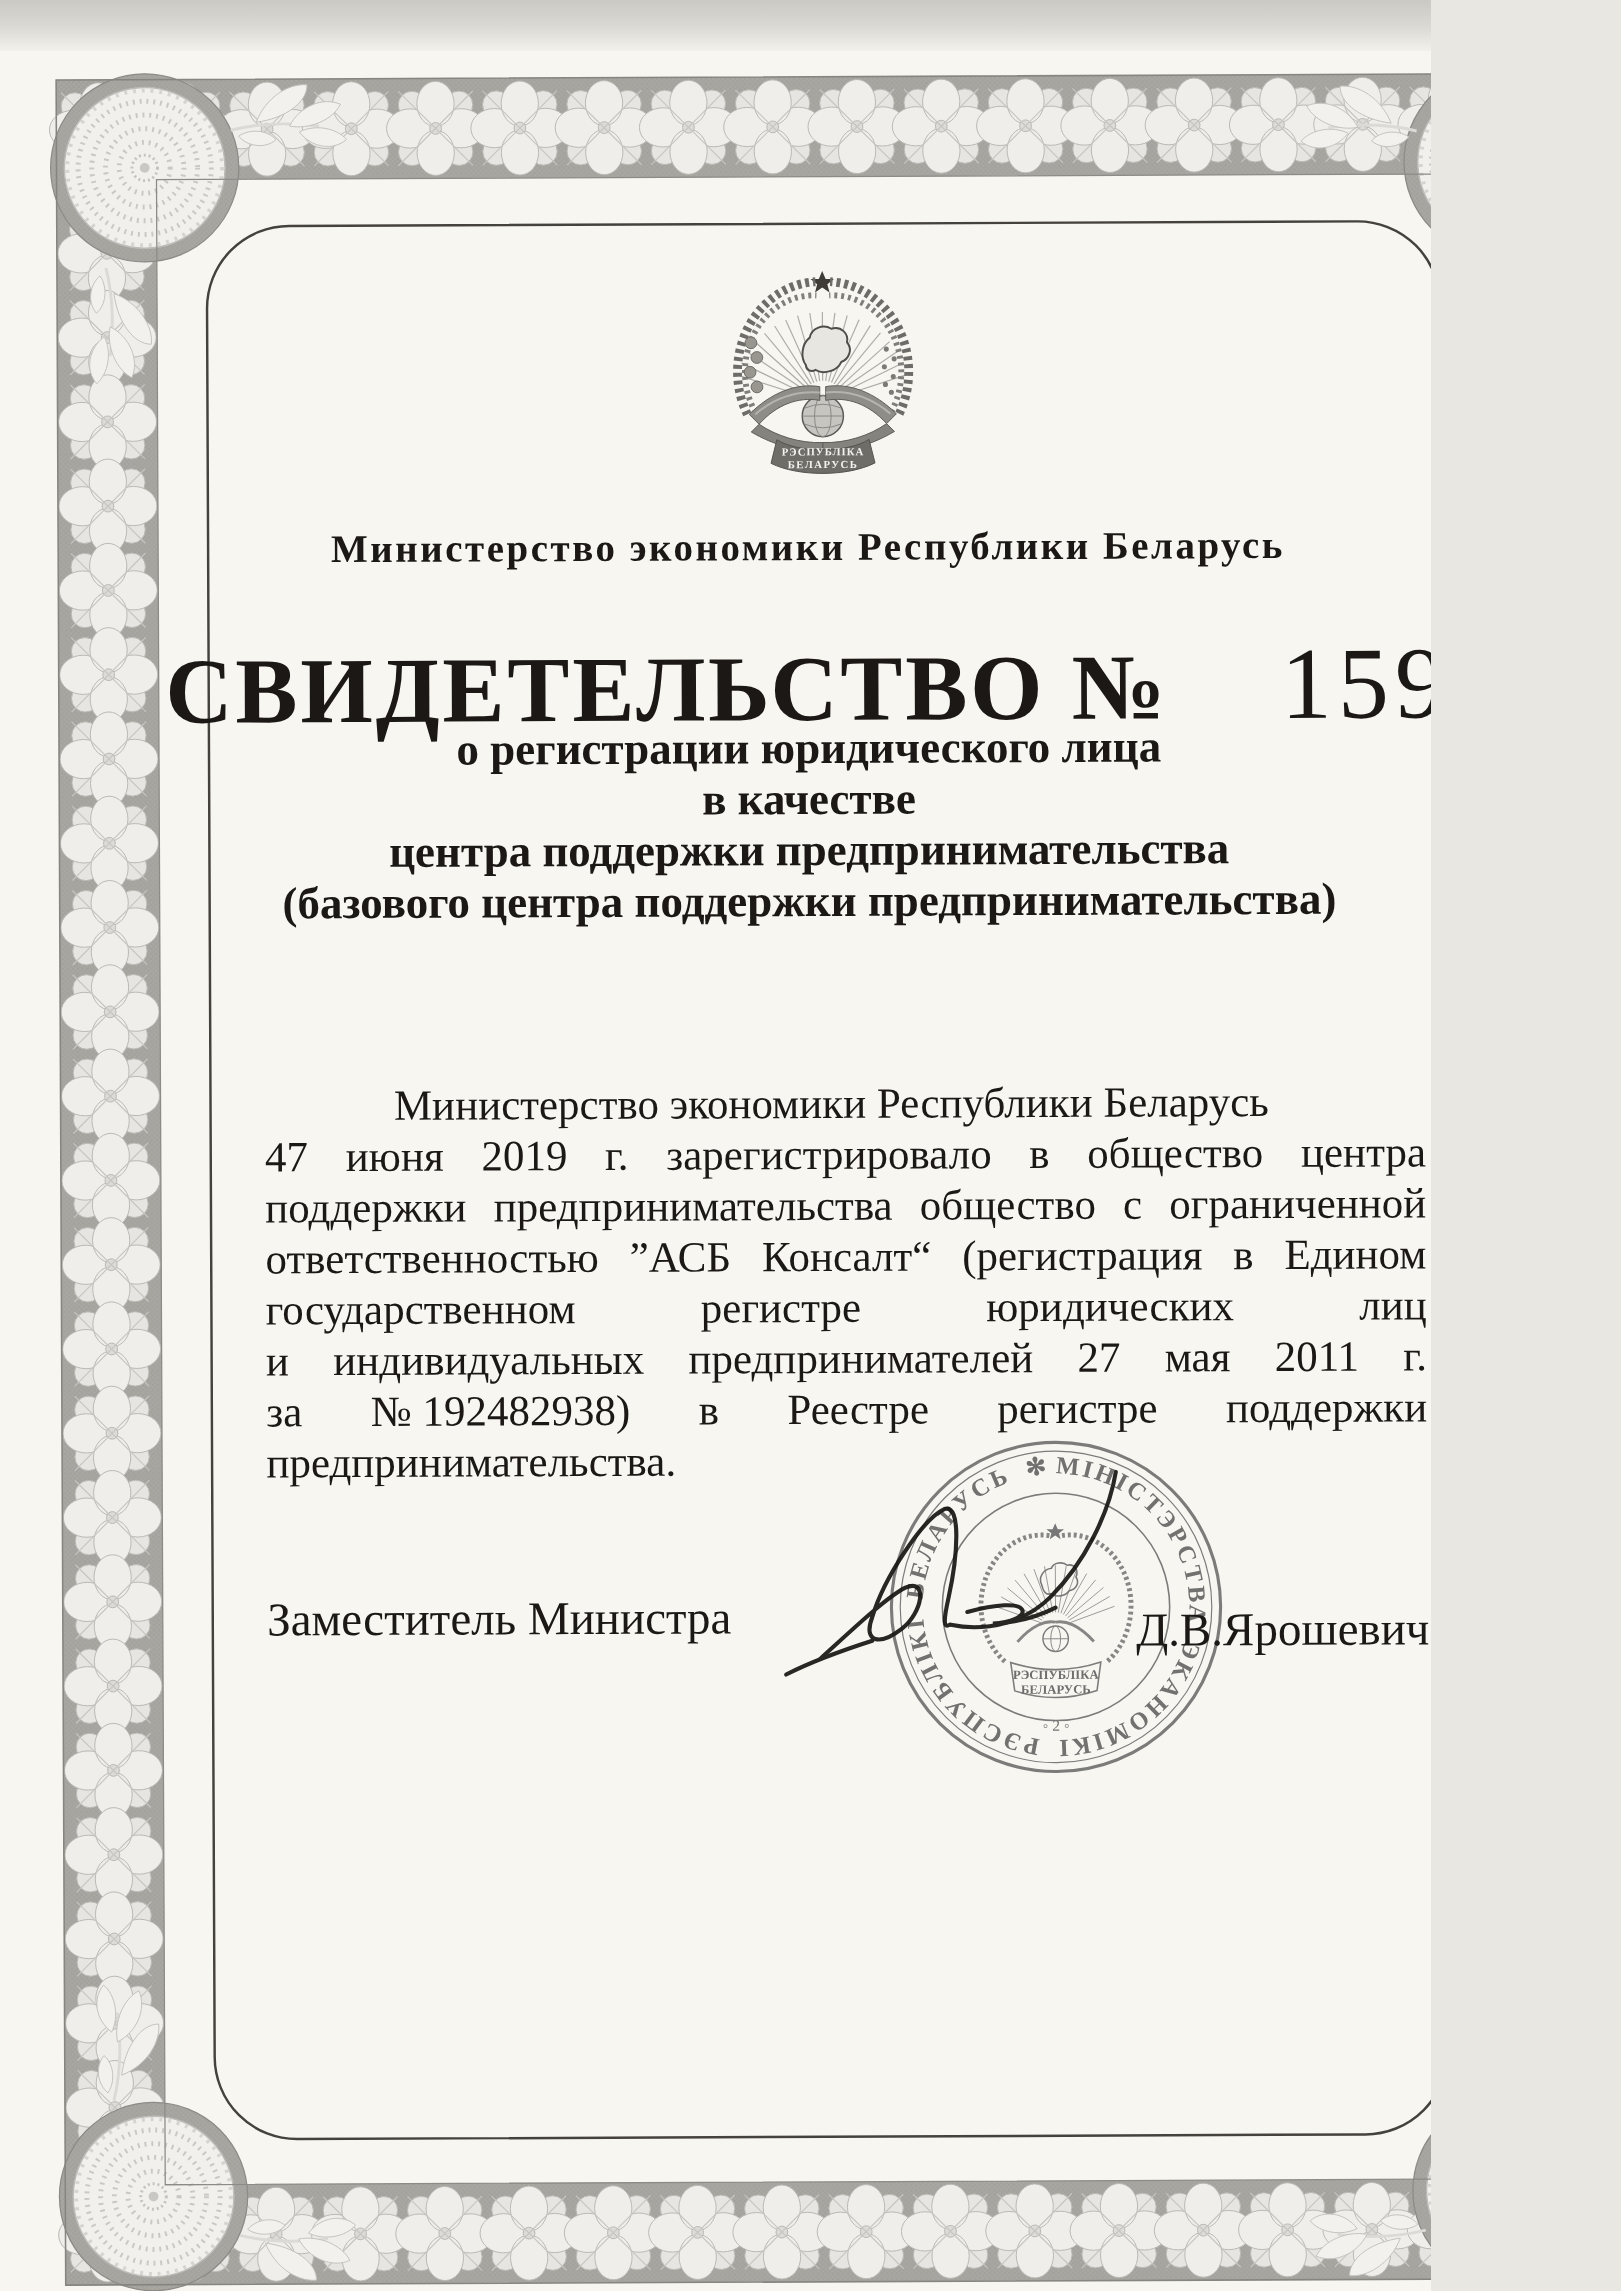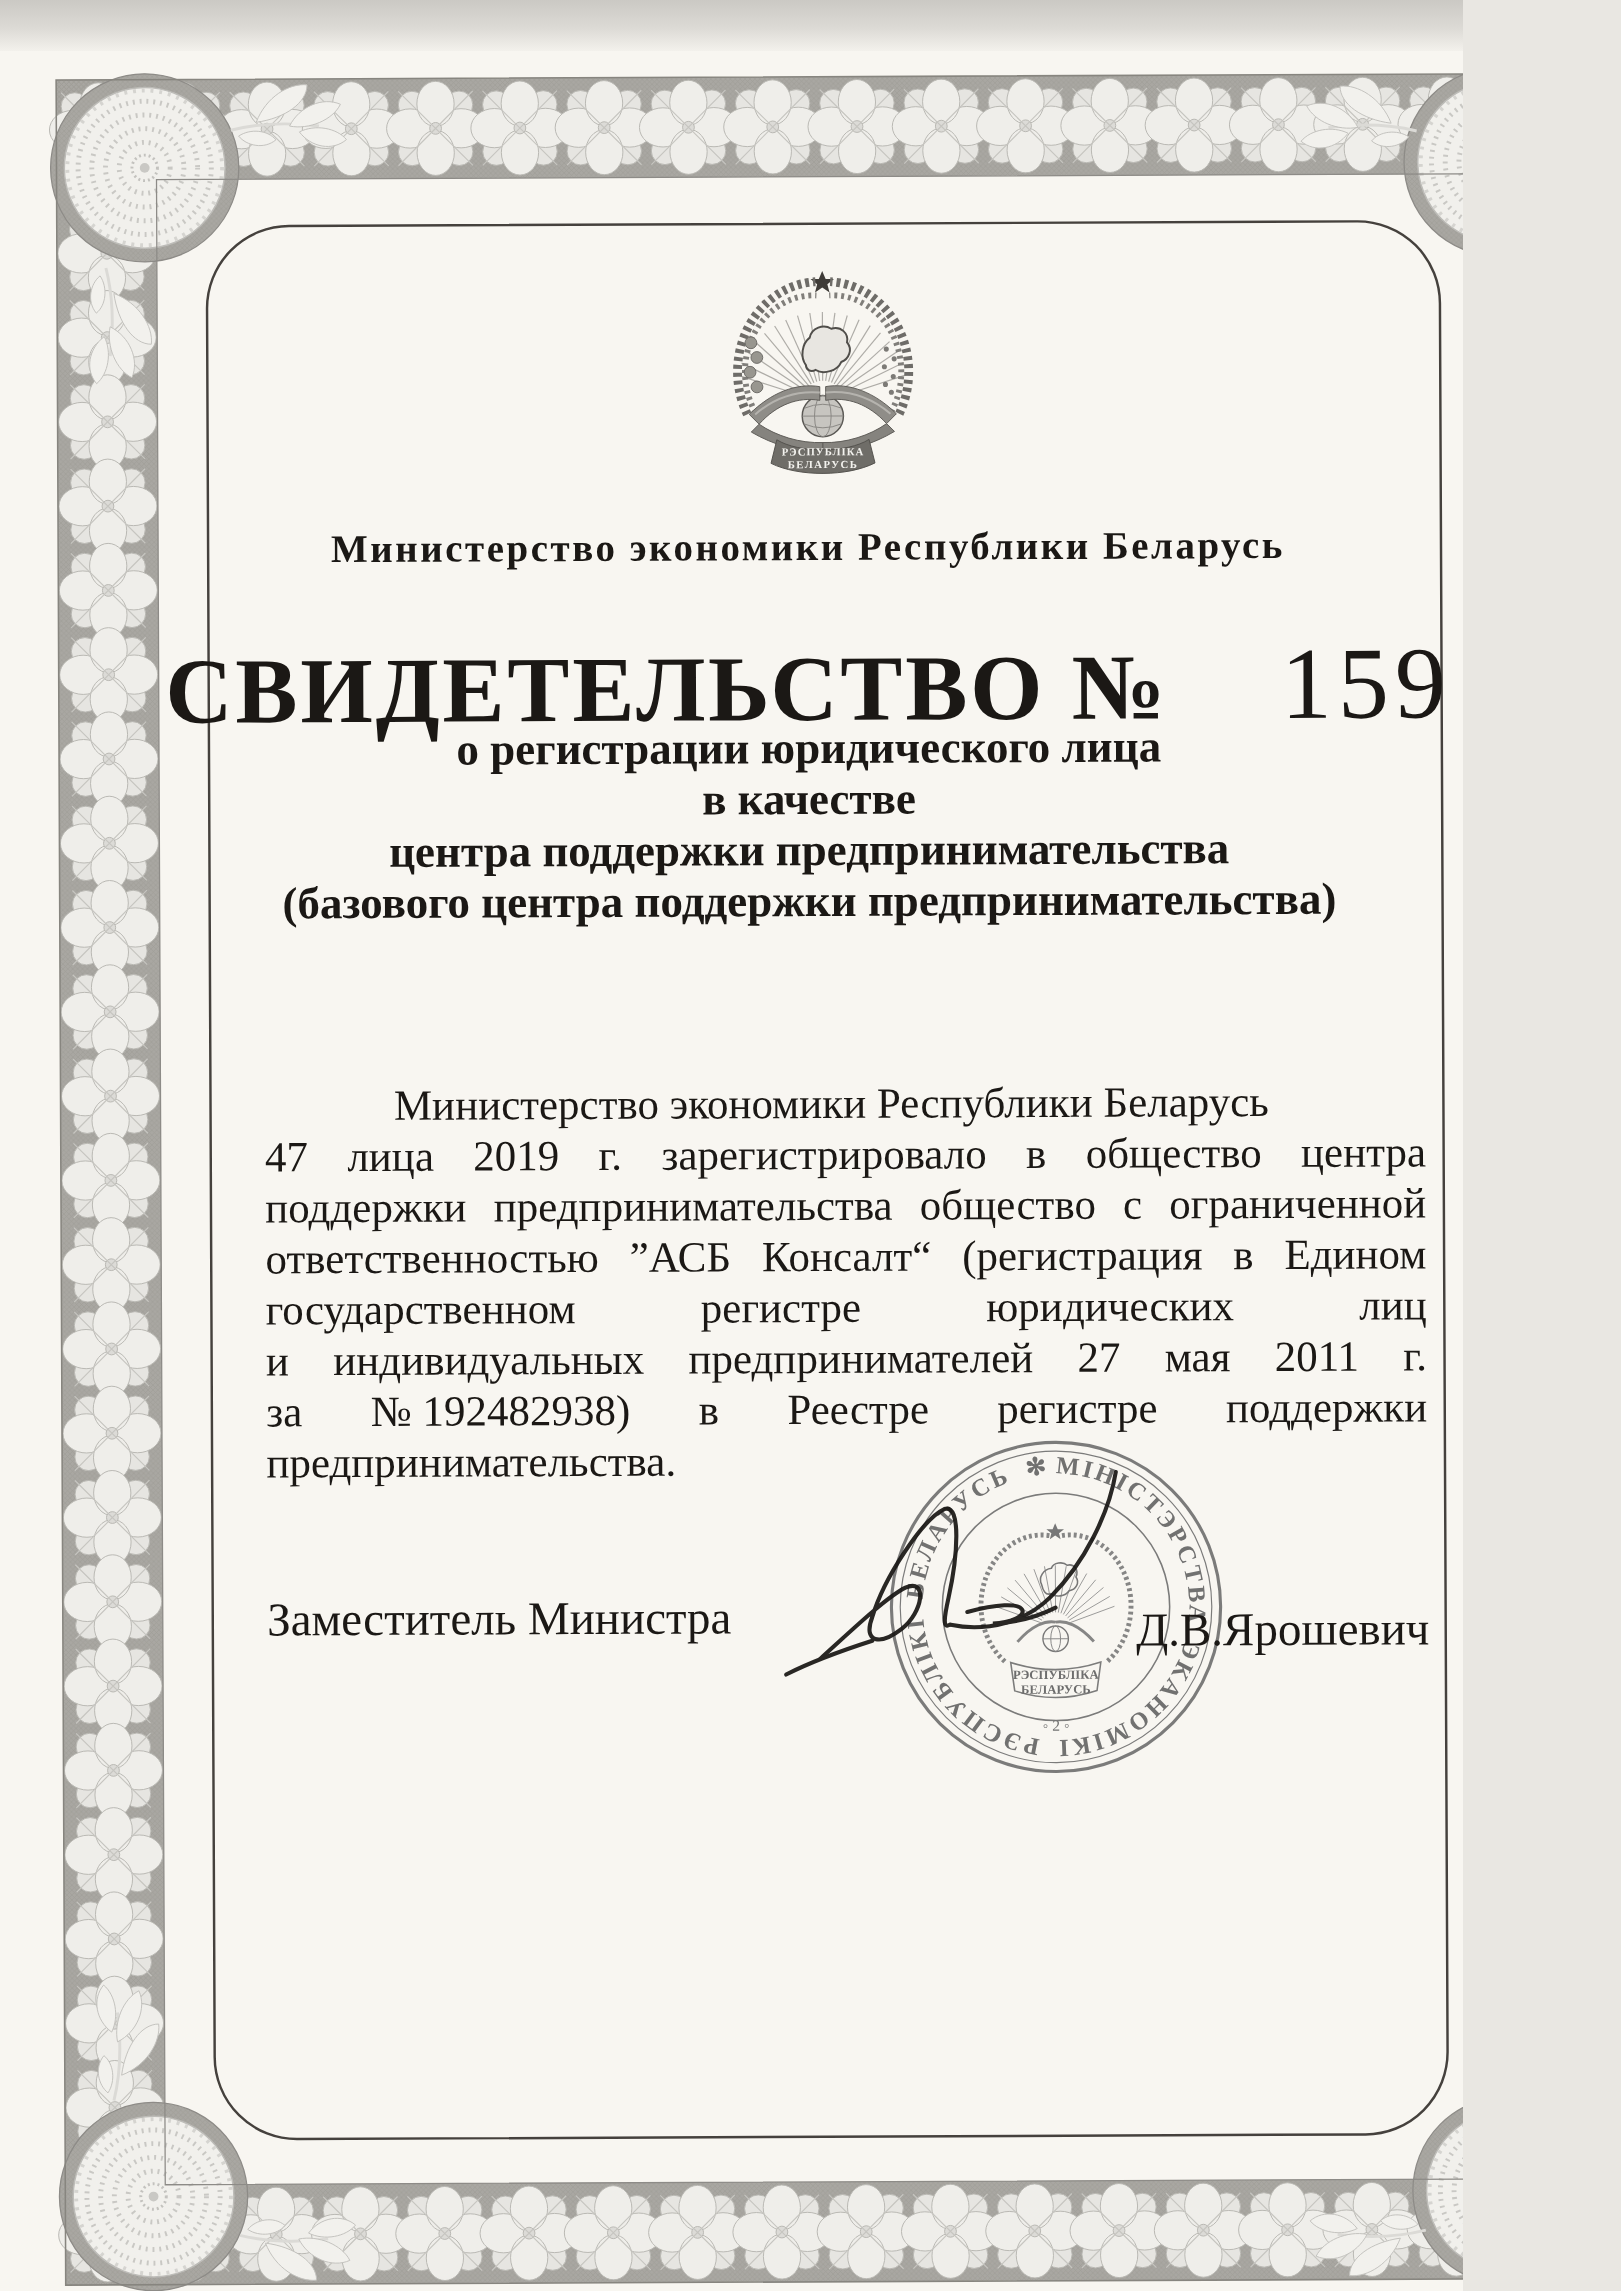--- a/index.html
+++ b/index.html
@@ -1,20 +1,20 @@
 <!DOCTYPE html>
 <html style="--paper: #f8f6f1; --band: #a9a7a2; --ink: #1b1815; --seal: #666460;"><head>
 <meta charset="utf-8">
 <style>
   :root{
     --paper:#f8f6f1; --band:#a9a7a2; --ink:#1b1815; --seal:#666460;
   }
   html,body{margin:0;padding:0;background:#e9e7e2;}
   .page{position:relative;width:1431px;height:2292px;background:var(--paper);
-        overflow:hidden;font-family:"Liberation Serif","DejaVu Serif",serif;color:var(--ink);padding-left:32px;}
+        overflow:hidden;font-family:"Liberation Serif","DejaVu Serif",serif;color:var(--ink);}
   .scan-strip{position:absolute;left:0;top:0;right:0;height:51px;
         background:linear-gradient(#cbc9c4,#dcdad5 55%,#f3f1ec);}
   .tilt{position:absolute;left:0;top:0;width:1621px;height:2292px;
         transform:rotate(-0.25deg);transform-origin:50% 50%;}
   svg.layer{position:absolute;left:0;top:0;}
   .ministry{position:absolute;left:0;right:0;top:527px;text-align:center;
         font-weight:bold;font-size:39px;letter-spacing:2.5px;line-height:1;}
   .title-row{position:absolute;left:0;right:0;top:635px;display:flex;
         justify-content:center;align-items:baseline;gap:69px;}
   .title-main{font-weight:bold;font-size:93px;line-height:1;letter-spacing:2.9px;white-space:nowrap;}
@@ -332,21 +332,21 @@
       <path d="M126,229 Q172,244 218,229 L214,258 Q172,272 130,258 Z" fill="#f8f6f1" stroke="#6f6f6f" stroke-width="1.6"></path>
       <text x="172" y="246" text-anchor="middle" font-size="13" font-weight="bold" fill="#5f5f5f">РЭСПУБЛІКА</text>
       <text x="172" y="261" text-anchor="middle" font-size="13" font-weight="bold" fill="#5f5f5f">БЕЛАРУСЬ</text>
       <text x="172" y="299" text-anchor="middle" font-size="16" fill="#666">◦ 2 ◦</text>
     </svg>
 
     <div class="body-block">
         <div class="bline indent">Министерство экономики Республики Беларусь</div>
         <div class="bline justify">
           <span>47</span>
-          <span>лица</span>
+          <span>июня</span>
           <span>2019</span>
           <span>г.</span>
           <span>зарегистрировало</span>
           <span>в</span>
           <span>общество</span>
           <span>центра</span>
         </div>
         <div class="bline justify">
           <span>поддержки</span>
           <span>предпринимательства</span>

